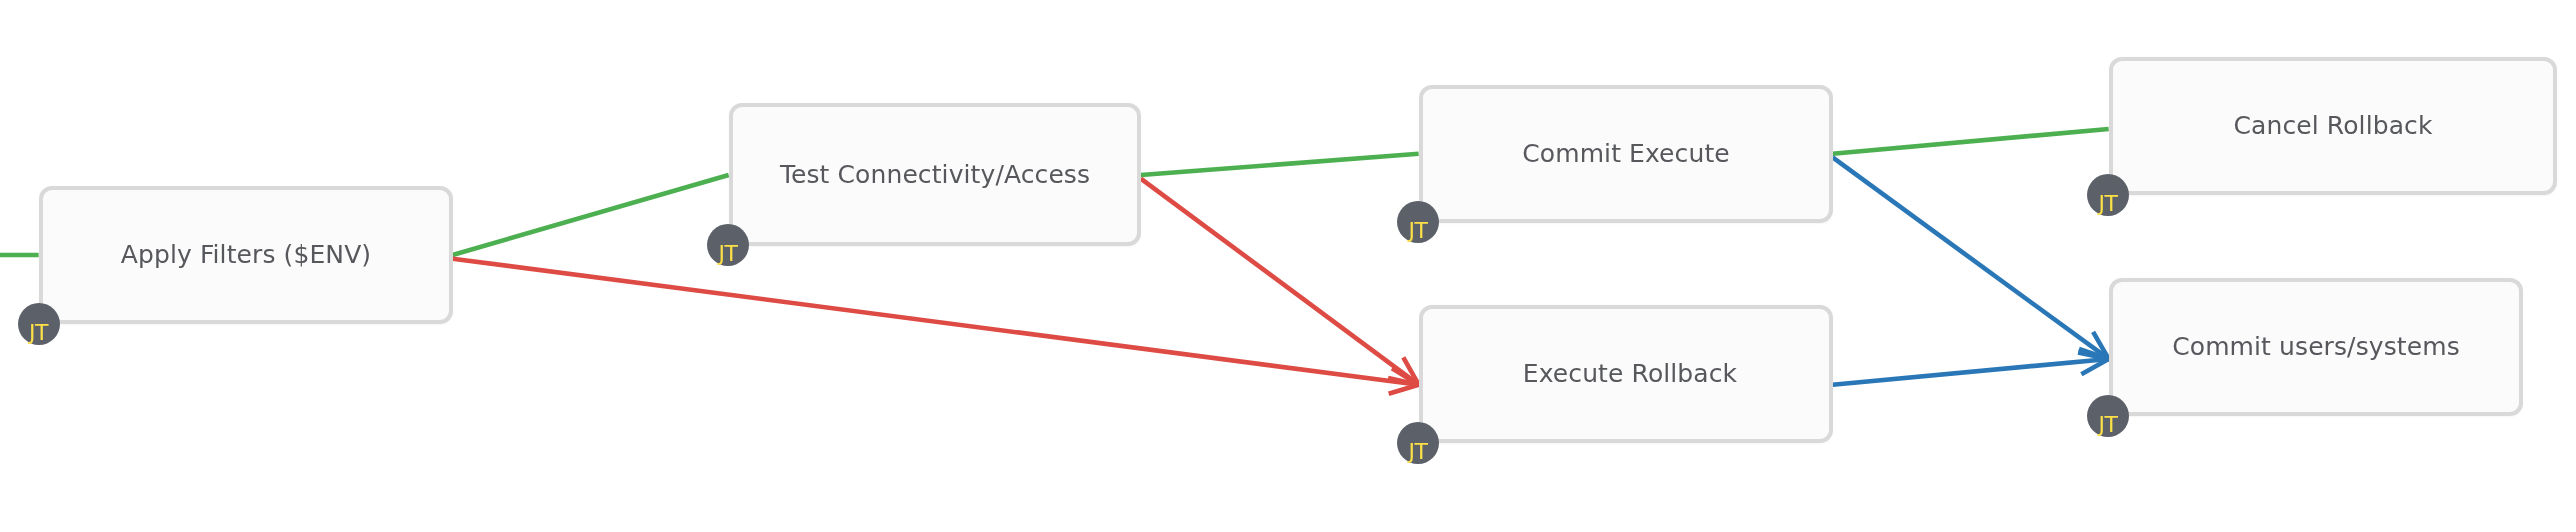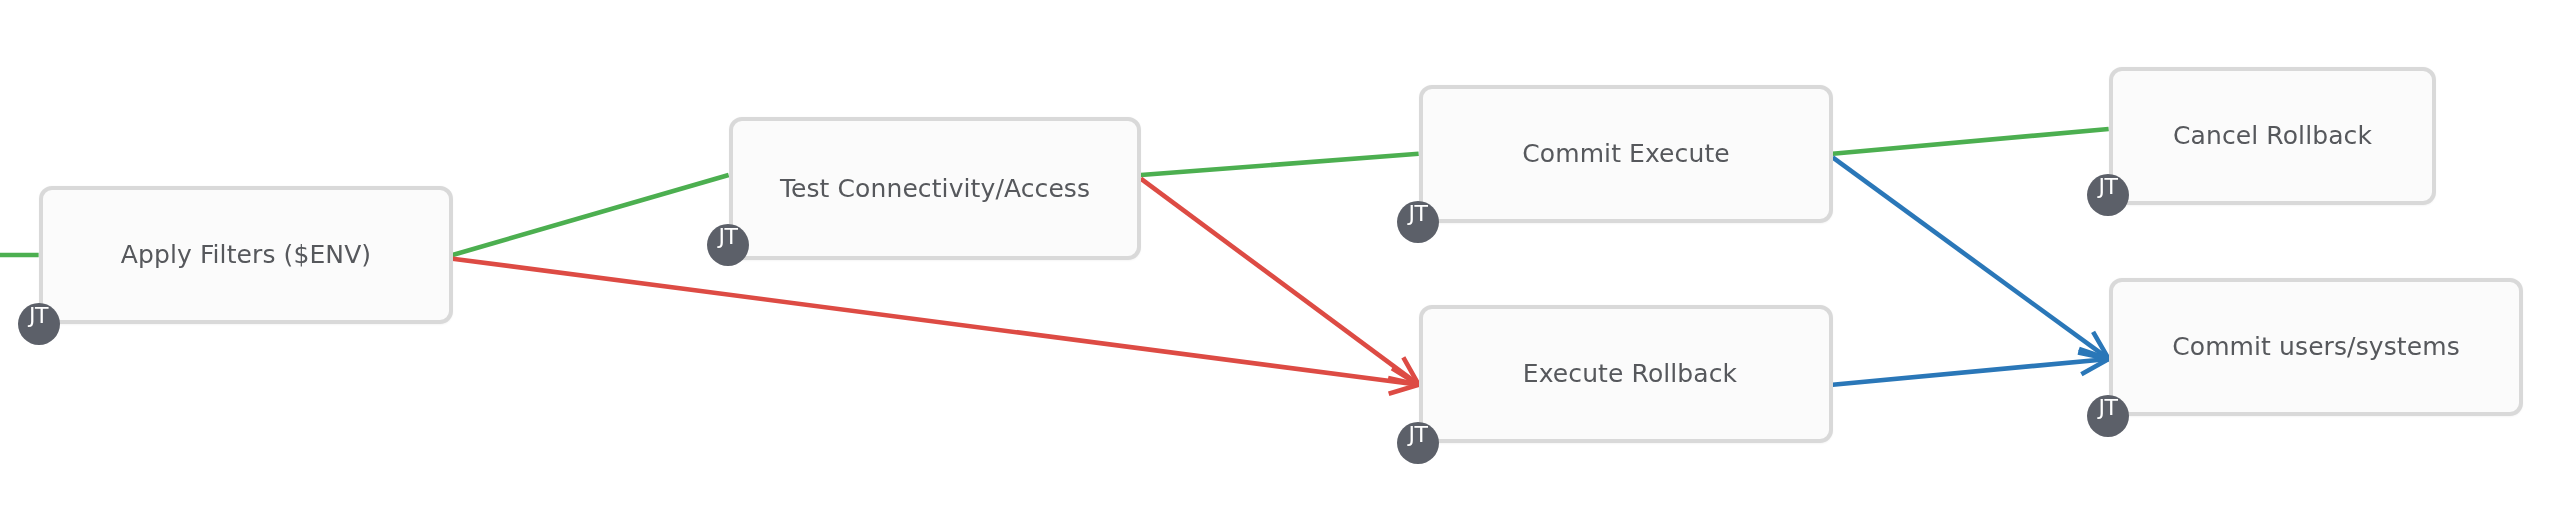--- a/index.html
+++ b/index.html
@@ -26,22 +26,22 @@
     text-align:center;
     letter-spacing:0.1px;
     white-space:nowrap;
     font-weight:400;
     padding:0 13px;
   }
   .avatar{
     position:absolute;z-index:3;
     width:42px;height:42px;border-radius:50%;
     background:#5c6069;
-    color:#ffffff;
-    display:flex;align-items:flex-start;justify-content:center;
+    color:#fde047;
+    display:flex;align-items:flex-end;justify-content:center;
     font-size:22px;
     letter-spacing:-0.5px;
     font-weight:400;
     user-select:none;
   }
 </style>
 </head>
 <body>
 
 <div id="canvas">
@@ -74,33 +74,33 @@
         <polyline points="1992,418 2292,390" fill="none" stroke="#2a77b8" stroke-width="5" stroke-linecap="butt" stroke-linejoin="round"></polyline>
         <polyline points="2262.3776777739085,406.6888593359043 2292,390 2259.8009568143484,379.08113476919175" fill="none" stroke="#2a77b8" stroke-width="5" stroke-linecap="butt" stroke-linejoin="miter"></polyline>
       </g>
     </svg>
 <div class="node" style="left: 39px; top: 186px; width: 414px; height: 138px; justify-content: center;">
       <div class="node-label">Apply Filters ($ENV)</div>
     </div>
     <div class="avatar" style="left: 17.5px; top: 303px;">
       <span>JT</span>
     </div>
-    <div class="node" style="left: 729px; top: 103px; width: 412px; height: 143px; margin-top: 14px;">
+    <div class="node" style="left: 729px; top: 103px; width: 412px; height: 143px;">
       <div class="node-label">Test Connectivity/Access</div>
     </div>
     <div class="avatar" style="left: 707px; top: 224px;">
       <span>JT</span>
     </div>
     <div class="node" style="left: 1419px; top: 85px; width: 414px; height: 138px;">
       <div class="node-label">Commit Execute</div>
     </div>
     <div class="avatar" style="left: 1397px; top: 201px;">
       <span>JT</span>
     </div>
-    <div class="node" style="left: 2109px; top: 57px; width: 327px; height: 138px; margin-top: 10px;">
+    <div class="node" style="left: 2109px; top: 57px; width: 448px; height: 138px;">
       <div class="node-label">Cancel Rollback</div>
     </div>
     <div class="avatar" style="left: 2087px; top: 174px;">
       <span>JT</span>
     </div>
     <div class="node" style="left: 1419px; top: 305px; width: 414px; height: 138px; padding-left: 8px;">
       <div class="node-label">Execute Rollback</div>
     </div>
     <div class="avatar" style="left: 1397px; top: 422px;">
       <span>JT</span>

